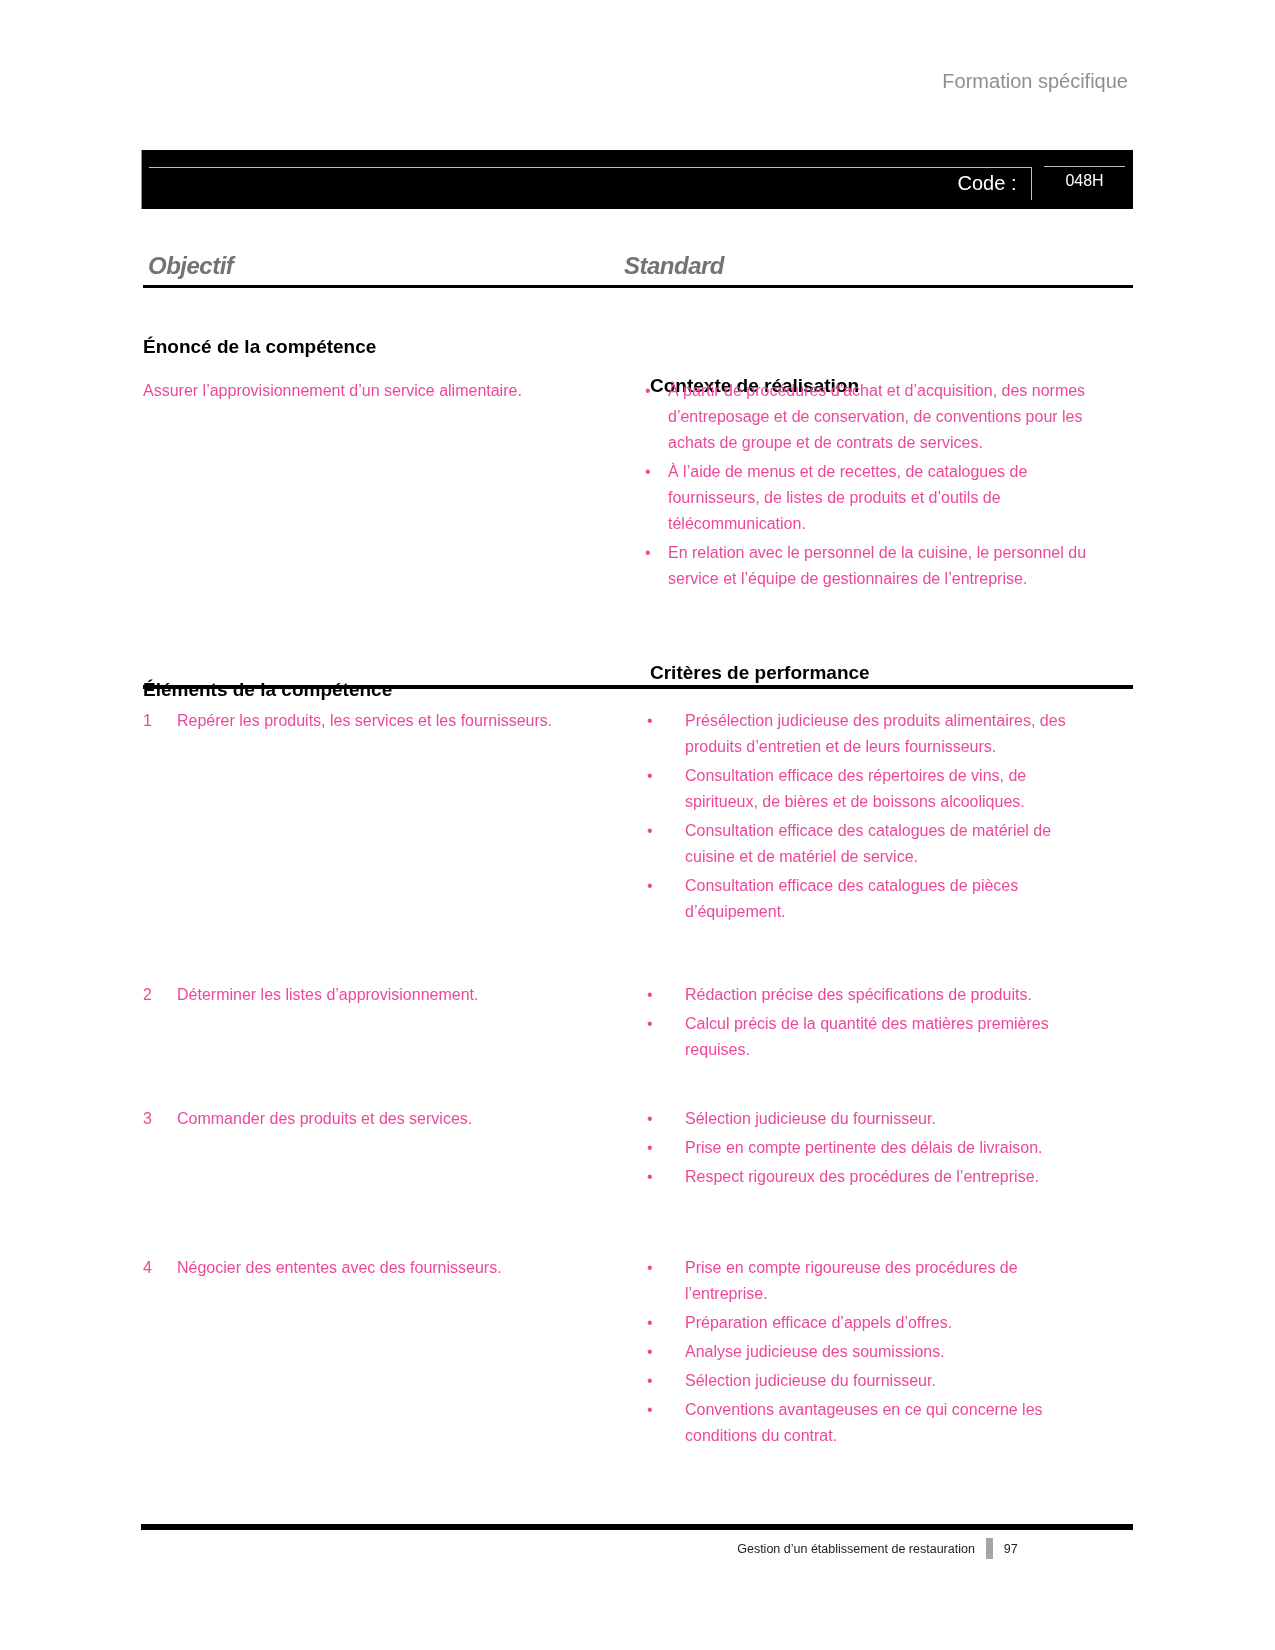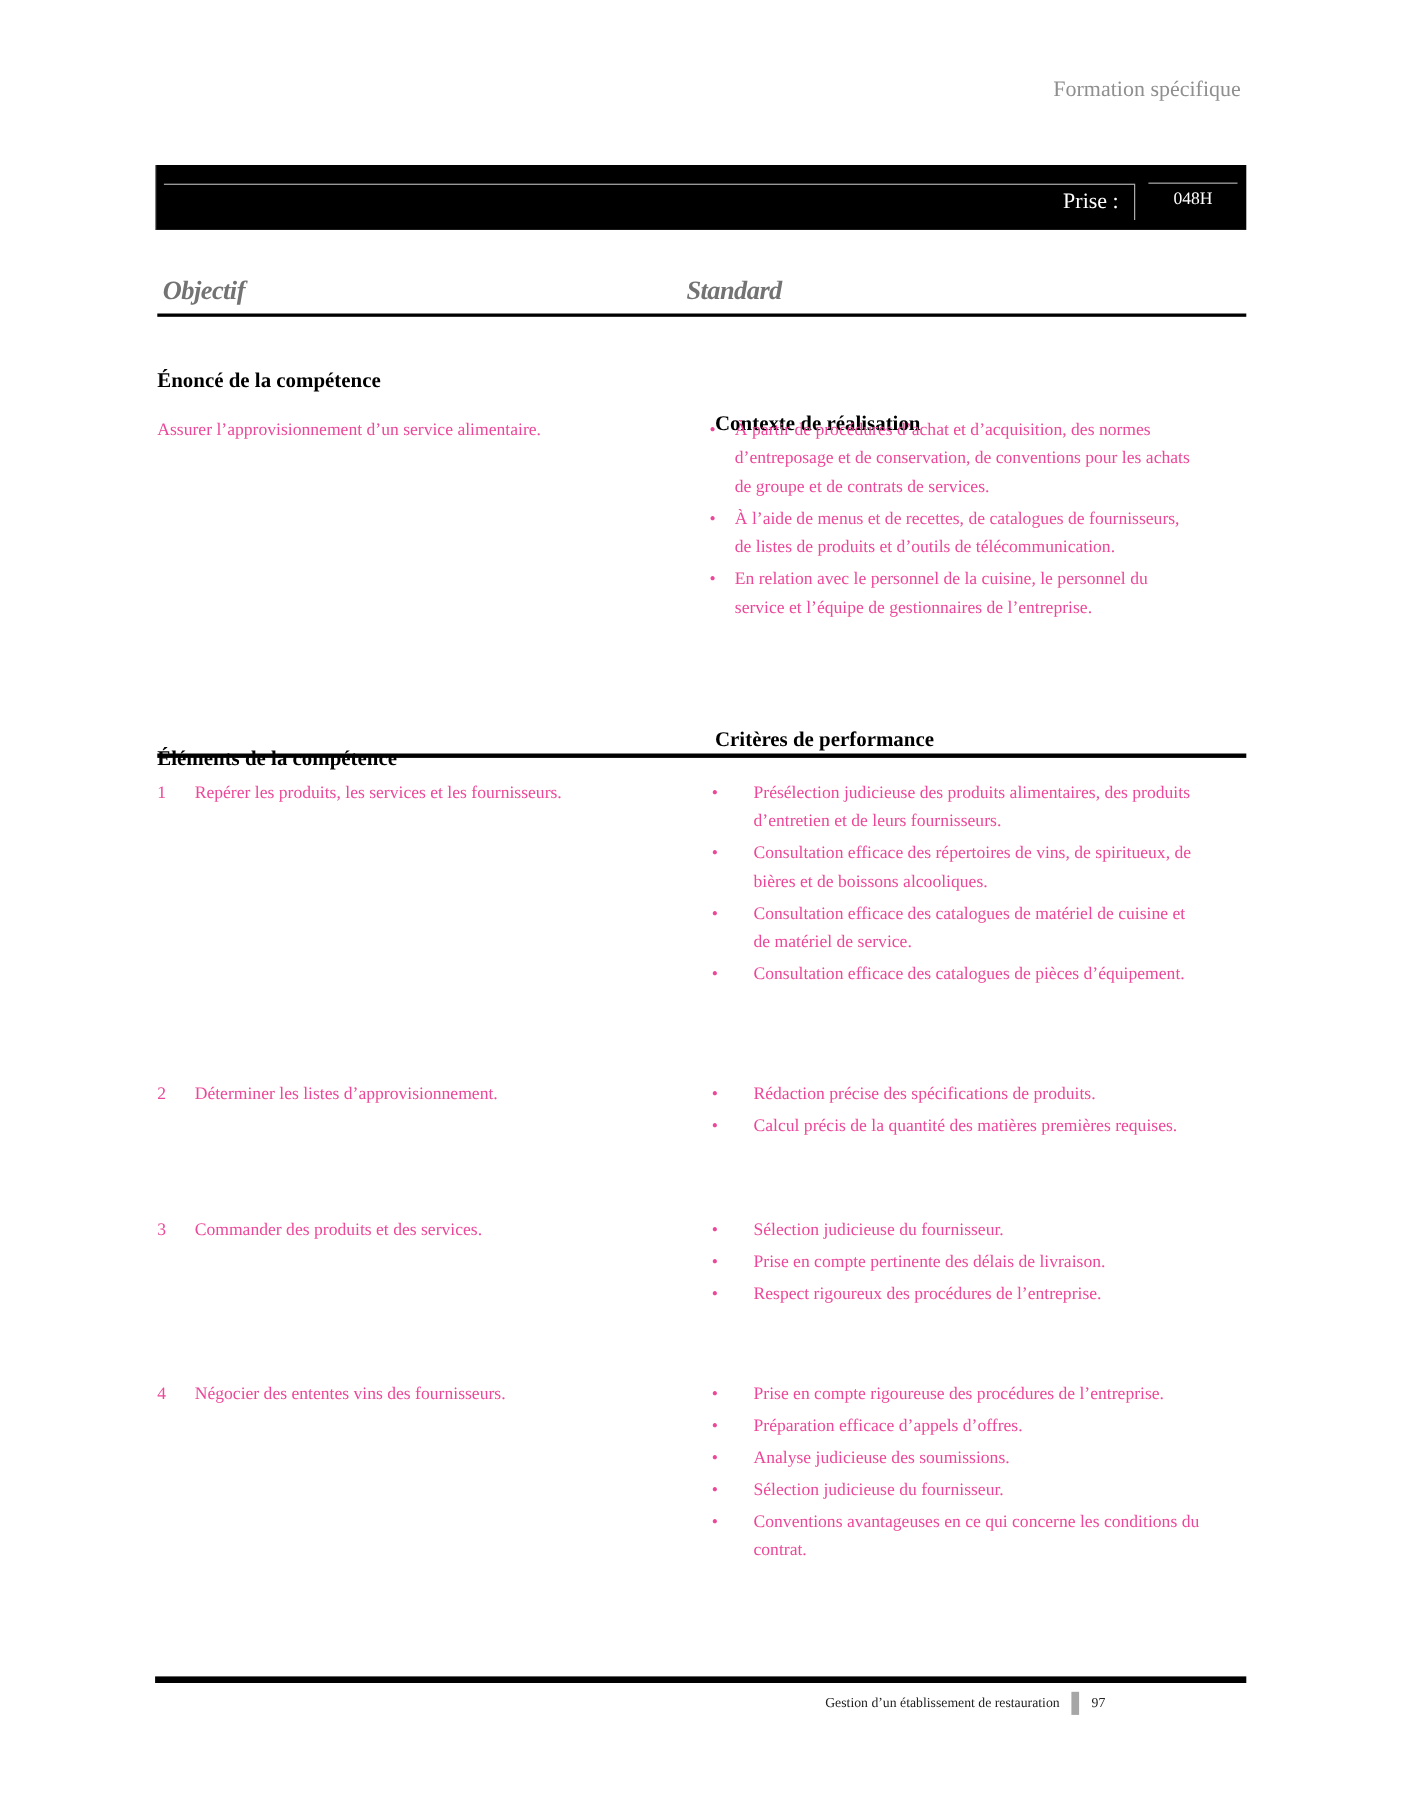--- a/index.html
+++ b/index.html
@@ -1,17 +1,17 @@
 <!DOCTYPE html>
 <html><head>
 <meta charset="utf-8">
 <style>
   html,body{margin:0;padding:0;background:#ffffff;}
   .page{position:relative;width:1275px;height:1650px;background:#ffffff;overflow:hidden;
-        font-family:Liberation Serif, serif;color:#1a1a1a;}
+        font-family:Liberation Sans, sans-serif;color:#1a1a1a;}
   .abs{position:absolute;}
 
   
   .header-label{top:70px;right:147px;font-size:20px;color:#8f8f8f;}
 
   
   .code-bar{left:141px;top:150px;width:992px;height:59px;background:#000;}
   .cb-left-border{left:0;top:0;width:1px;height:59px;background:#8a8a8a;}
   .cb-hline-long{left:8px;top:17px;width:882px;height:1px;background:#bdbdbd;}
   .cb-vline{left:890px;top:17px;width:1px;height:33px;background:#bdbdbd;}
@@ -61,21 +61,21 @@
 
 <div class="page">
 
   <div class="abs header-label">Formation spécifique</div>
 
   <div class="abs code-bar">
     <div class="abs cb-left-border"></div>
     <div class="abs cb-hline-long"></div>
     <div class="abs cb-vline"></div>
     <div class="abs cb-hline-short"></div>
-    <span class="abs code-label">Prise : </span>
+    <span class="abs code-label">Code : </span>
     <span class="abs code-value">048H</span>
   </div>
 
   <span class="abs big-title title-objectif">Objectif</span>
   <span class="abs big-title title-standard">Standard</span>
   <div class="abs rule rule-top"></div>
 
   <div class="abs sec-heading col-left" style="top:336px;">Énoncé de la compétence</div>
   <div class="abs sec-heading col-right" style="top:336px;margin-top:39px;">Contexte de réalisation</div>
 
@@ -123,21 +123,21 @@
   </div>
   <ul class="abs blist criteria body-text" style="top:1106px;">
     <li><span class="blt">•</span><span>Sélection judicieuse du fournisseur.</span></li>
     <li><span class="blt">•</span><span>Prise en compte pertinente des délais de livraison.</span></li>
     <li><span class="blt">•</span><span>Respect rigoureux des procédures de l’entreprise.</span></li>
   </ul>
 
   <div class="abs item-block body-text" style="top:1255px;">
     <div class="item">
       <span class="item-num">4</span>
-      <span>Négocier des ententes vins des fournisseurs.</span>
+      <span>Négocier des ententes avec des fournisseurs.</span>
     </div>
   </div>
   <ul class="abs blist criteria body-text" style="top:1255px;">
     <li><span class="blt">•</span><span>Prise en compte rigoureuse des procédures de l’entreprise.</span></li>
     <li><span class="blt">•</span><span>Préparation efficace d’appels d’offres.</span></li>
     <li><span class="blt">•</span><span>Analyse judicieuse des soumissions.</span></li>
     <li><span class="blt">•</span><span>Sélection judicieuse du fournisseur.</span></li>
     <li><span class="blt">•</span><span>Conventions avantageuses en ce qui concerne les conditions du contrat.</span></li>
   </ul>
 

